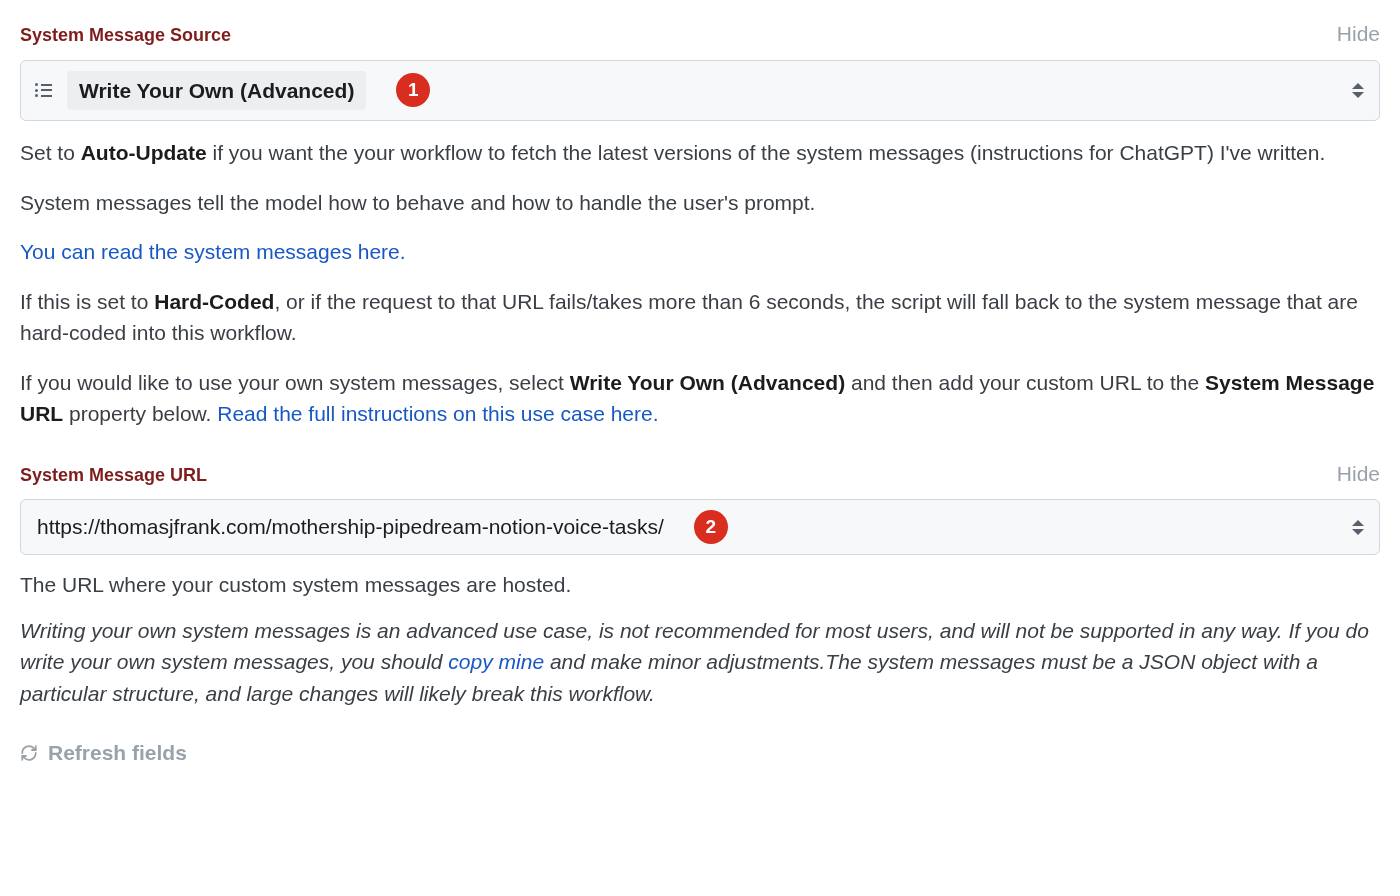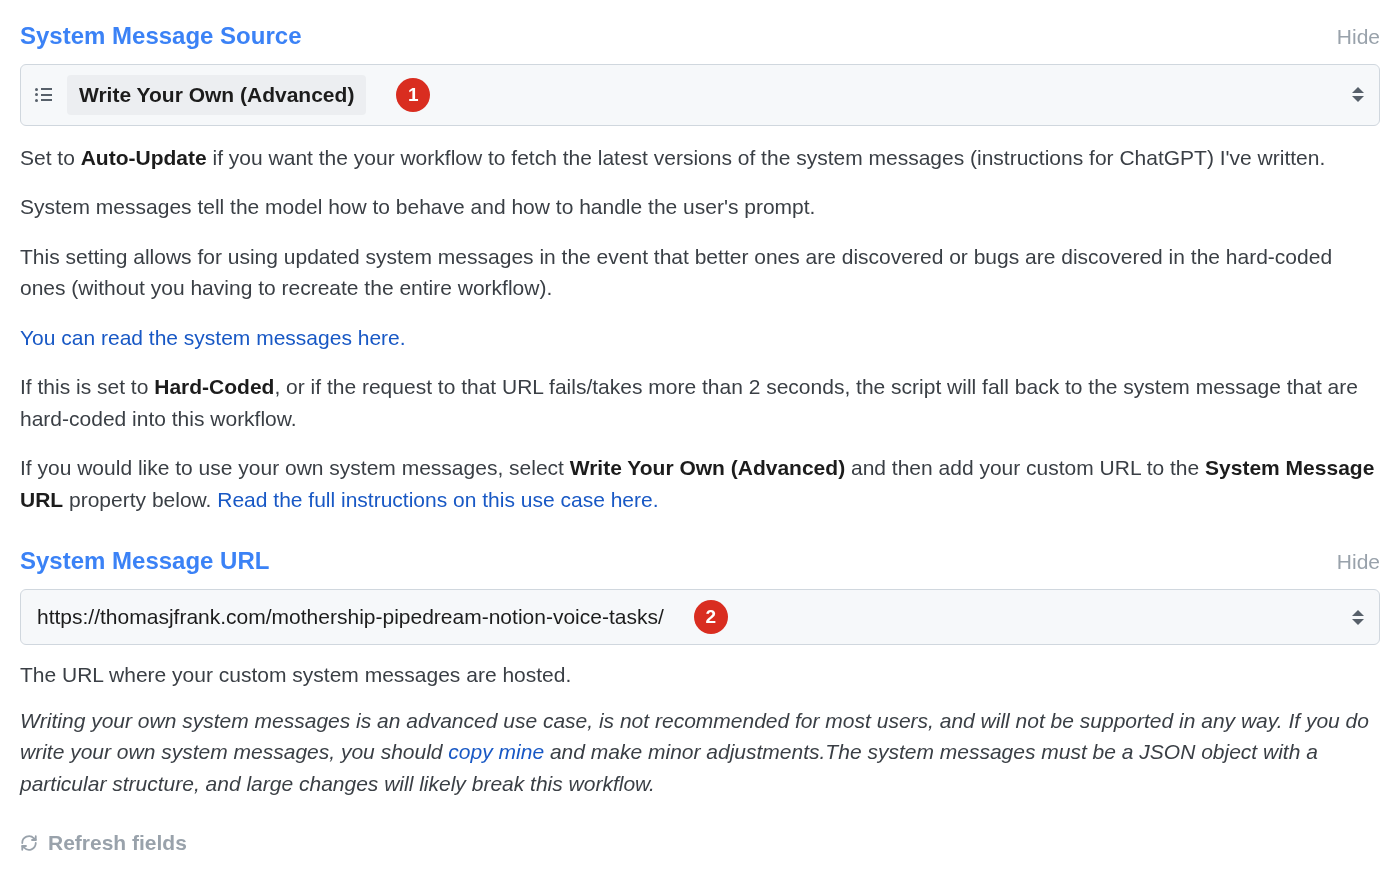--- a/index.html
+++ b/index.html
@@ -13,23 +13,23 @@
     line-height: 1.5;
   }
   .section { margin-bottom: 28px; }
   .section-header {
     display: flex;
     justify-content: space-between;
     align-items: baseline;
     margin-bottom: 10px;
   }
   .section-title {
-    font-size: 24px;
+    font-size: 18px;
     font-weight: 700;
-    color: #3b82f6;
+    color: #7f1d1d;
   }
   .hide-link {
     font-size: 21px;
     font-weight: 400;
     color: #99a2ab;
     cursor: pointer;
   }
   .select-box {
     display: flex;
     align-items: center;
@@ -164,26 +164,25 @@
       <span class="up"></span>
         <span class="down"></span>
     </span>
   </div>
 
   <div class="desc">
     <p>
       <span>Set to </span><strong>Auto-Update</strong><span> if you want the your workflow to fetch the latest versions of the system messages (instructions for ChatGPT) I've written.</span>
     </p>
     <p>System messages tell the model how to behave and how to handle the user's prompt.</p>
-    <p>This setting allows for using updated system messages in the event that better ones are discovered or bugs are discovered in the hard-coded ones (without you having to recreate the entire workflow).</p>
     <p>
       <a class="link">You can read the system messages here.</a>
     </p>
     <p>
-      <span>If this is set to </span><strong>Hard-Coded</strong><span>, or if the request to that URL fails/takes more than 2 seconds, the script will fall back to the system message that are hard-coded into this workflow.</span>
+      <span>If this is set to </span><strong>Hard-Coded</strong><span>, or if the request to that URL fails/takes more than 6 seconds, the script will fall back to the system message that are hard-coded into this workflow.</span>
     </p>
     <p>
       <span>If you would like to use your own system messages, select </span><strong>Write Your Own (Advanced)</strong><span> and then add your custom URL to the </span><strong>System Message URL</strong><span> property below. </span><a class="link">Read the full instructions on this use case here.</a>
     </p>
   </div>
 </div>
 
 <div class="section" style="margin-bottom:10px;">
   <div class="section-header">
     <div class="section-title">System Message URL</div>

